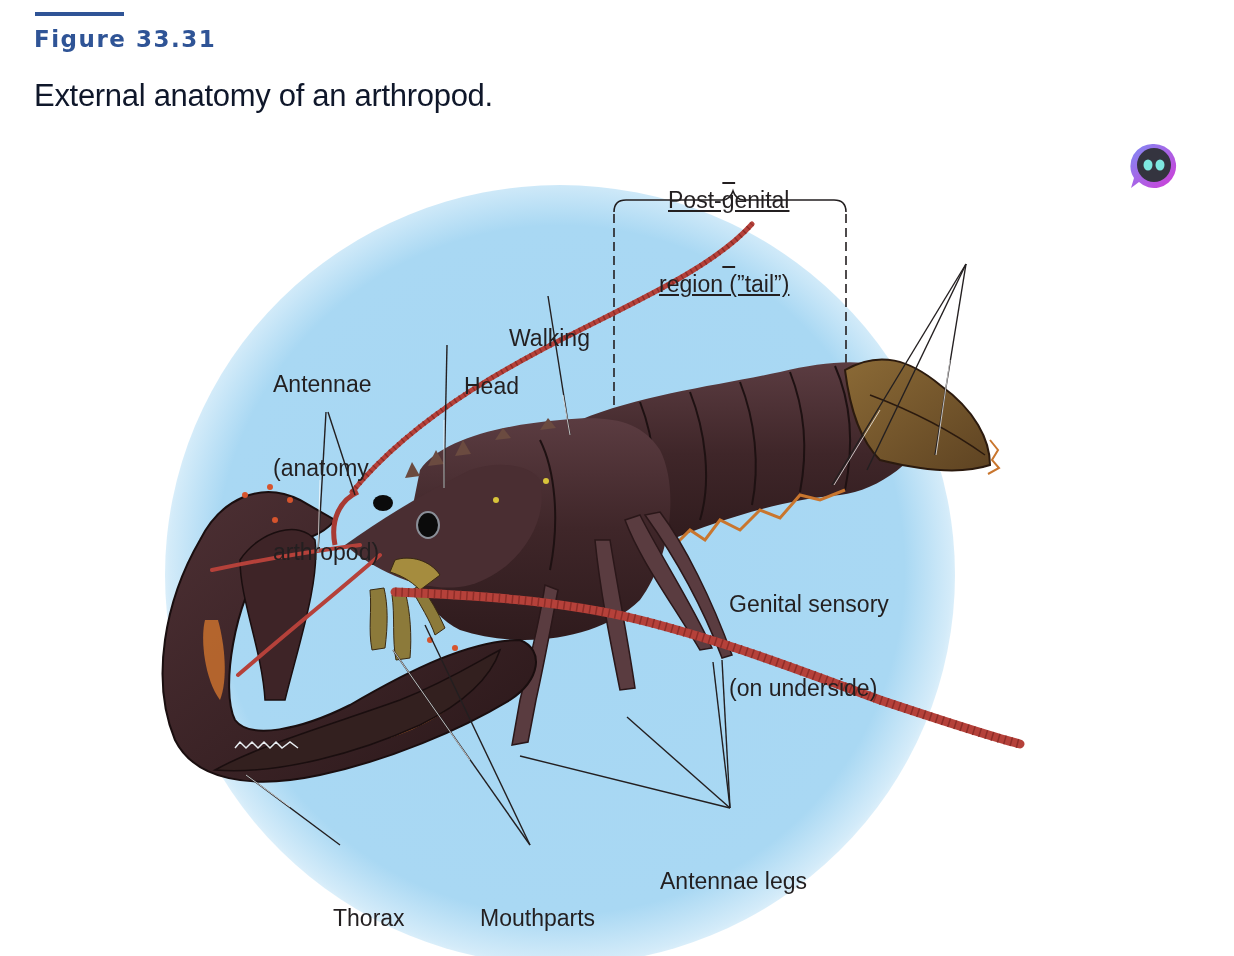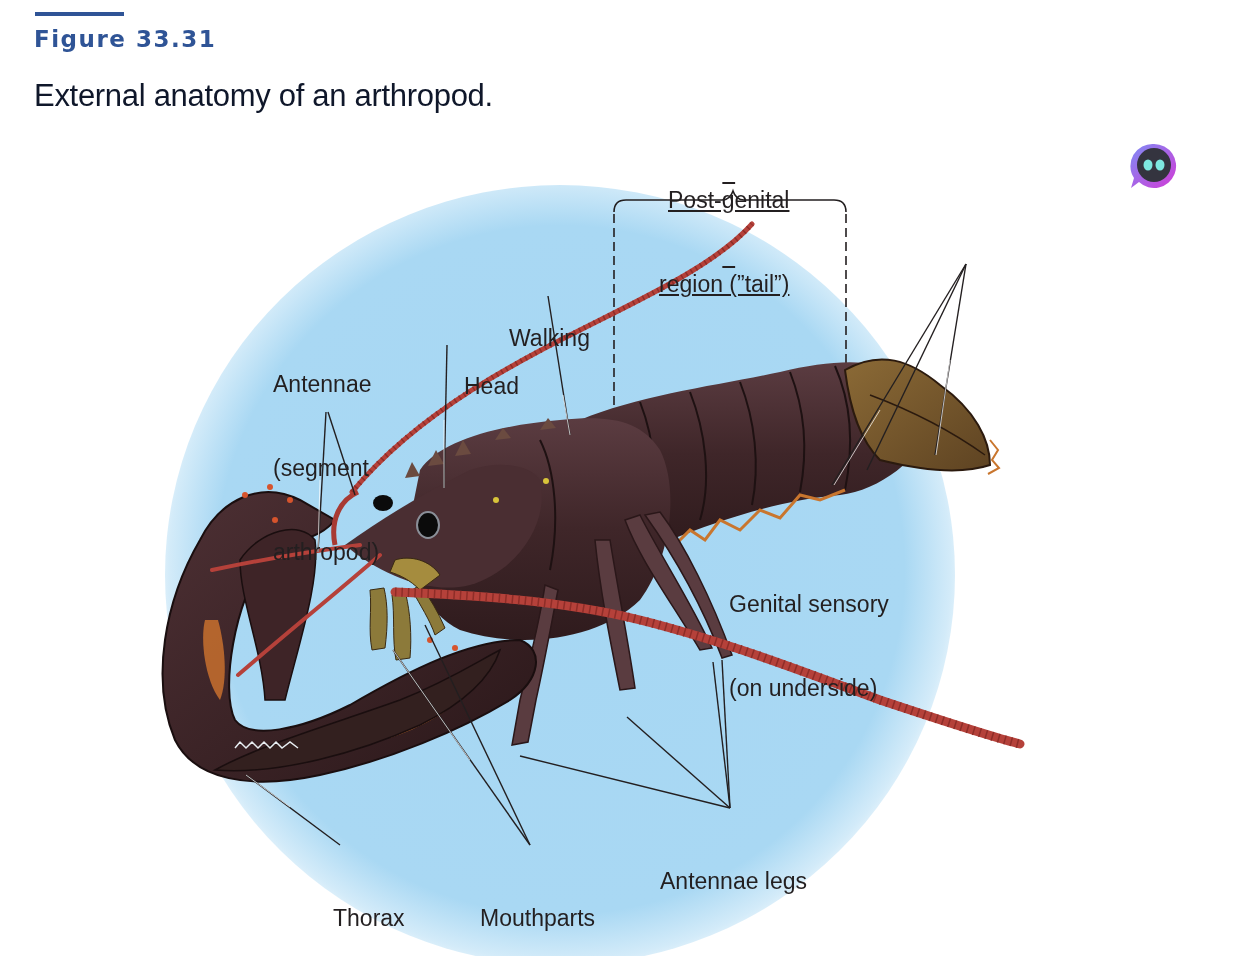--- a/index.html
+++ b/index.html
@@ -185,21 +185,21 @@
 
 <div class="label" style="left:890px; top:176px;">
 </div>
 
 <div class="label" style="left:509px; top:268px;">
   <span>Walking</span>
 </div>
 
 <div class="label" style="left:273px; top:314px;">
   <span>Antennae</span>
-  <span>(segment</span>
+  <span>(anatomy</span>
   <span>arthropod)</span>
 </div>
 
 <div class="label" style="left:417px; top:316px;margin-left:47px;">
   <span>Head</span>
 </div>
 
 <div class="label" style="left:729px; top:534px;">
   <span>Genital sensory</span>
   <span>(on underside)</span>

